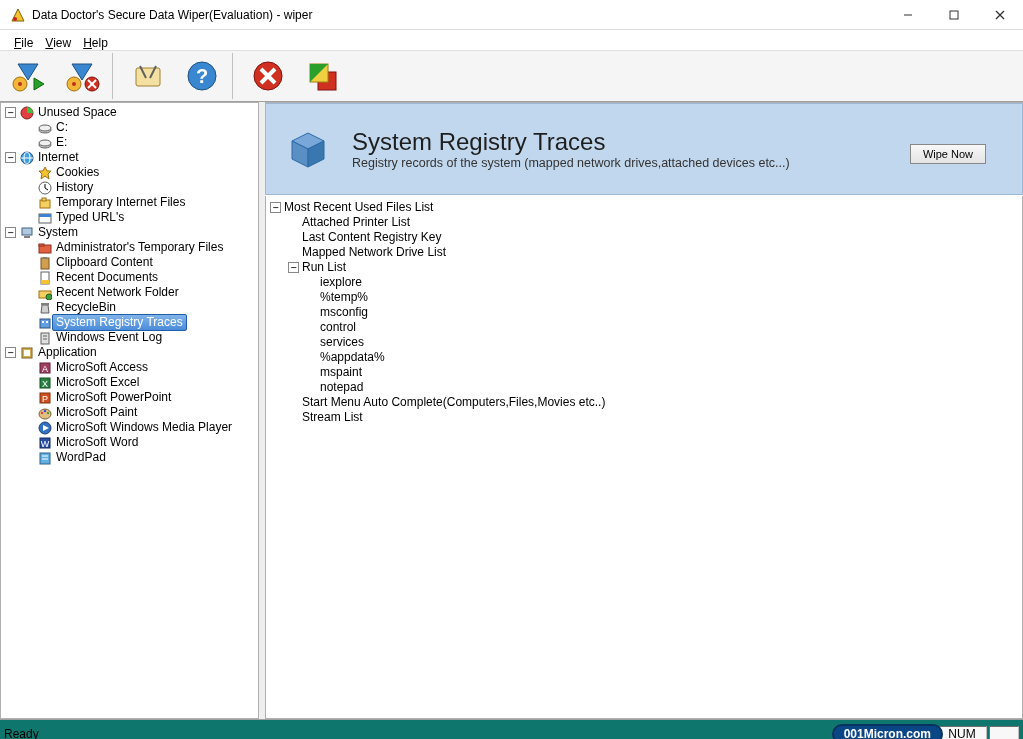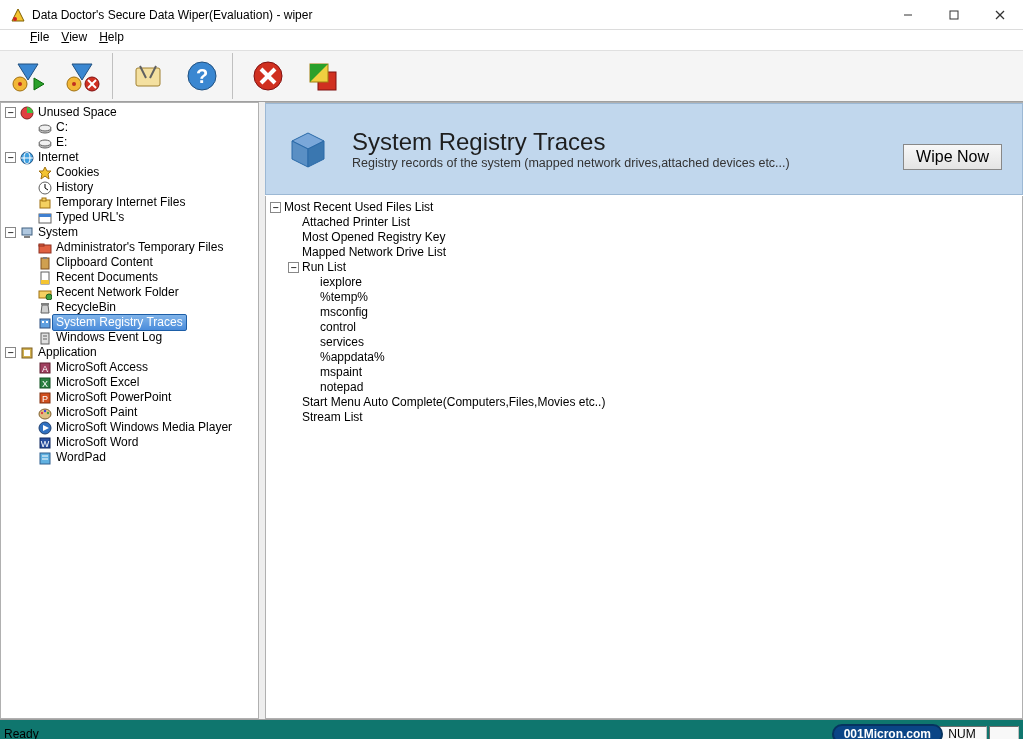--- a/index.html
+++ b/index.html
@@ -22,22 +22,22 @@
     padding-left: 10px;
   }
   .titlebar .app-icon { width:16px; height:16px; margin-right:6px; }
   .titlebar .title { flex: 0 0 auto; }
   .titlebar .spacer { flex: 1; }
   .sysbtn { width:46px; height:30px; display:flex; align-items:center; justify-content:center; }
   .sysbtn svg { stroke:#333; }
   
   .menubar {
     height: 20px;
-    display:flex; align-items:flex-start;
-    padding-left:24px;
+    display:flex; align-items:flex-end;
+    padding-left:8px;
     background:#fff;
   }
   .menubar span { padding:0 6px; cursor:default; }
   .menubar span u { text-decoration: underline; }
   
   .toolbar {
     height: 52px;
     background:#f5f5f5;
     border-top:1px solid #e0e0e0;
     border-bottom:1px solid #a0a0a0;
@@ -107,25 +107,25 @@
     margin:0 0 1px 0;
     display:flex;
     align-items:center;
     padding:10px 22px;
     position:relative;
   }
   .banner .bicon { width:40px; height:40px; margin-right:24px; }
   .banner h1 { margin:0; font-size:24px; font-weight:normal; color:#1e1e1e; font-family: "Segoe UI", Arial, sans-serif;}
   .banner .sub { font-size:12.5px; color:#333; margin-top:0; font-family: "Segoe UI", Arial, sans-serif;}
   .wipebtn {
-    position:absolute; right:20px; top:40px;
+    position:absolute; right:36px; top:40px;
     padding:3px 12px;
     background:linear-gradient(#f8f8f8,#e4e4e4);
     border:1px solid #888;
-    font-size:16px;
+    font-size:11px;
     cursor:default;
   }
   .detail {
     flex:1;
     border:1px solid #b0b0b0;
     border-top:0;
     overflow:auto;
     padding:4px 4px;
     background:#fff;
     font-size:12px;
@@ -586,21 +586,21 @@
           <span class="expander">−</span>
           <span>Most Recent Used Files List</span>
         </div>
         <div class="dchildren">
           <div class="dnode">
             <span class="noexp"></span>
             <span>Attached Printer List</span>
           </div>
           <div class="dnode">
             <span class="noexp"></span>
-            <span>Most Opened Registry Key</span>
+            <span>Last Content Registry Key</span>
           </div>
           <div class="dnode">
             <span class="noexp"></span>
             <span>Mapped Network Drive List</span>
           </div>
           <div class="dnode">
             <span class="expander">−</span>
             <span>Run List</span>
           </div>
           <div class="dchildren">

